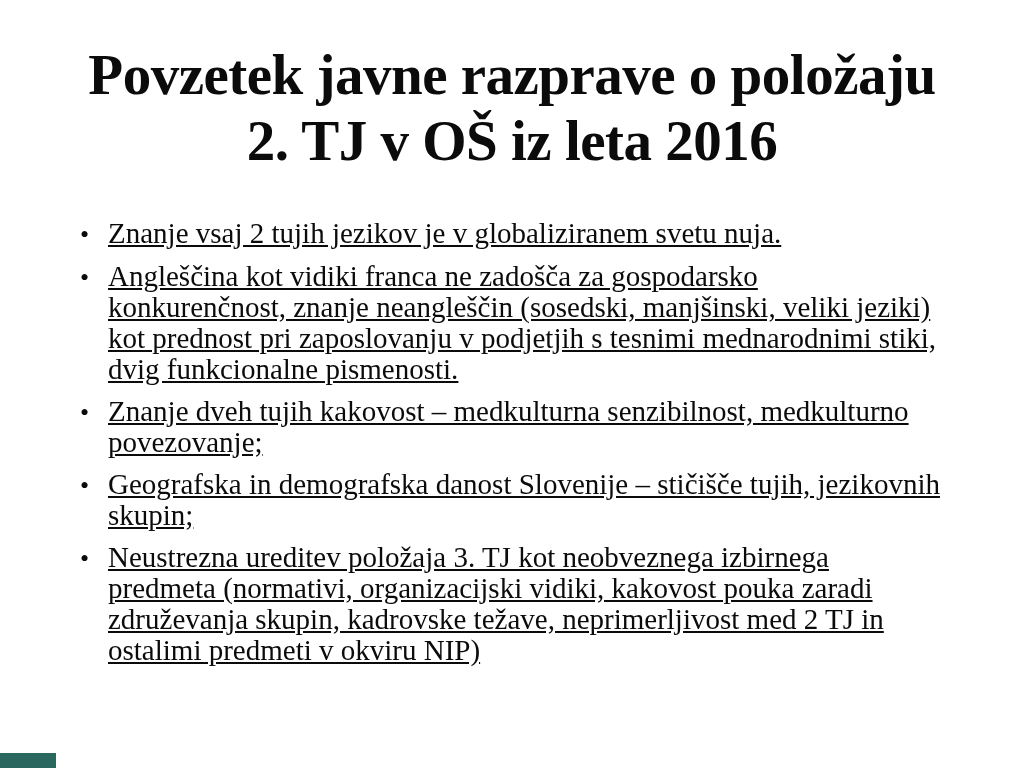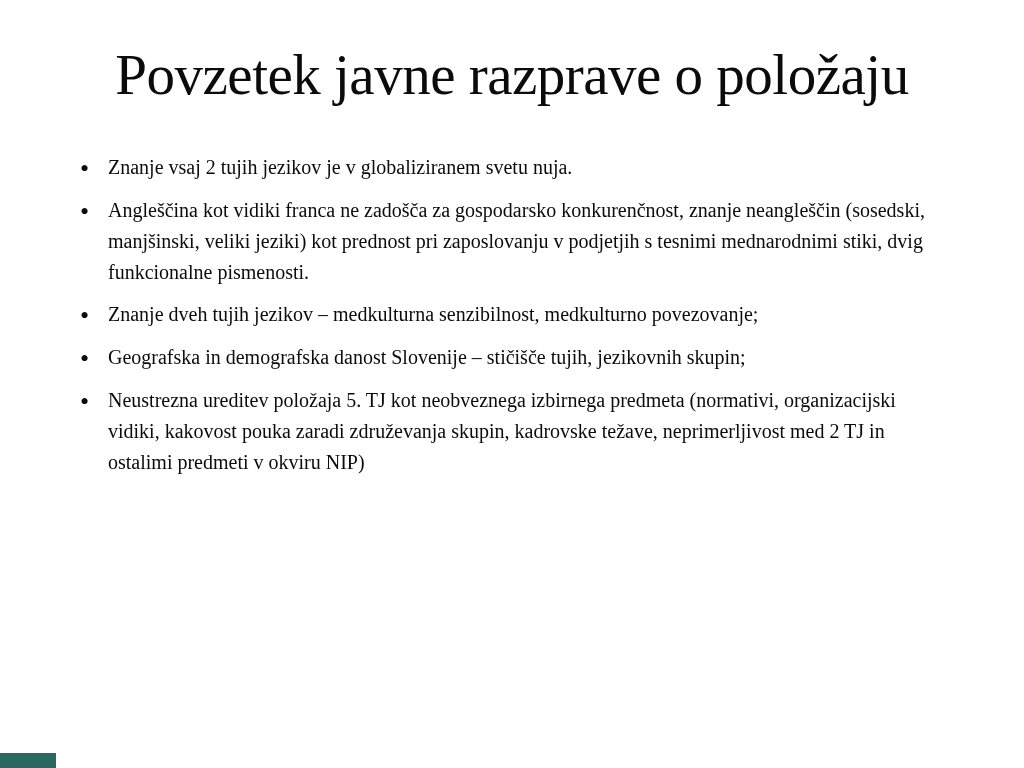--- a/index.html
+++ b/index.html
@@ -13,21 +13,21 @@
     height: 768px;
     background: #ffffff;
     overflow: hidden;
     font-family: "Liberation Serif", "DejaVu Serif", serif;
     color: #0b0b0b;
   }
   .title {
     margin: 0;
     padding-top: 42px;
     text-align: center;
-    font-weight: normal;
+    font-weight: bold;
     font-size: 57px;
     line-height: 1.16;
     letter-spacing: -0.5px;
     color: #0b0b0b;
   }
   .title .title-line {
     display: block;
   }
   .bullets {
     margin-top: 44px;
@@ -40,65 +40,67 @@
     margin-bottom: 11px;
   }
   .bullet-dot {
     flex: 0 0 28px;
     font-size: 26px;
     line-height: 31px;
     padding-top: 1px;
   }
   .bullet-text {
     flex: 1 1 auto;
-    font-size: 20px;
+    font-size: 29px;
     line-height: 31px;
     max-width: 832px;
+    text-decoration: underline;
   }
   .accent-box {
     position: absolute;
     left: 0;
     bottom: 0;
     width: 56px;
     height: 15px;
   }
 </style>
 </head>
 <body>
 
 <div class="slide">
 
   <h1 class="title">
     <span class="title-line">Povzetek javne razprave o položaju</span>
+    <span class="title-line">2. TJ v OŠ iz leta 2016</span>
   </h1>
 
   <div class="bullets">
 
     <div class="bullet-row">
       <span class="bullet-dot">•</span>
       <span class="bullet-text">Znanje vsaj 2 tujih jezikov je v globaliziranem svetu nuja.</span>
     </div>
 
     <div class="bullet-row">
       <span class="bullet-dot">•</span>
       <span class="bullet-text">Angleščina kot vidiki franca ne zadošča za gospodarsko konkurenčnost, znanje neangleščin (sosedski, manjšinski, veliki jeziki) kot prednost pri zaposlovanju v podjetjih s tesnimi mednarodnimi stiki, dvig funkcionalne pismenosti.</span>
     </div>
 
     <div class="bullet-row">
       <span class="bullet-dot">•</span>
-      <span class="bullet-text">Znanje dveh tujih jezikov – medkulturna senzibilnost, medkulturno povezovanje;</span>
+      <span class="bullet-text">Znanje dveh tujih kakovost – medkulturna senzibilnost, medkulturno povezovanje;</span>
     </div>
 
     <div class="bullet-row">
       <span class="bullet-dot">•</span>
       <span class="bullet-text">Geografska in demografska danost Slovenije – stičišče tujih, jezikovnih skupin;</span>
     </div>
 
     <div class="bullet-row">
       <span class="bullet-dot">•</span>
-      <span class="bullet-text">Neustrezna ureditev položaja 5. TJ kot neobveznega izbirnega predmeta (normativi, organizacijski vidiki, kakovost pouka zaradi združevanja skupin, kadrovske težave, neprimerljivost med 2 TJ in ostalimi predmeti v okviru NIP)</span>
+      <span class="bullet-text">Neustrezna ureditev položaja 3. TJ kot neobveznega izbirnega predmeta (normativi, organizacijski vidiki, kakovost pouka zaradi združevanja skupin, kadrovske težave, neprimerljivost med 2 TJ in ostalimi predmeti v okviru NIP)</span>
     </div>
 
   </div>
 
   <div class="accent-box" style="background: rgb(42, 104, 95);"></div>
 
 </div>
 
 </body></html>

